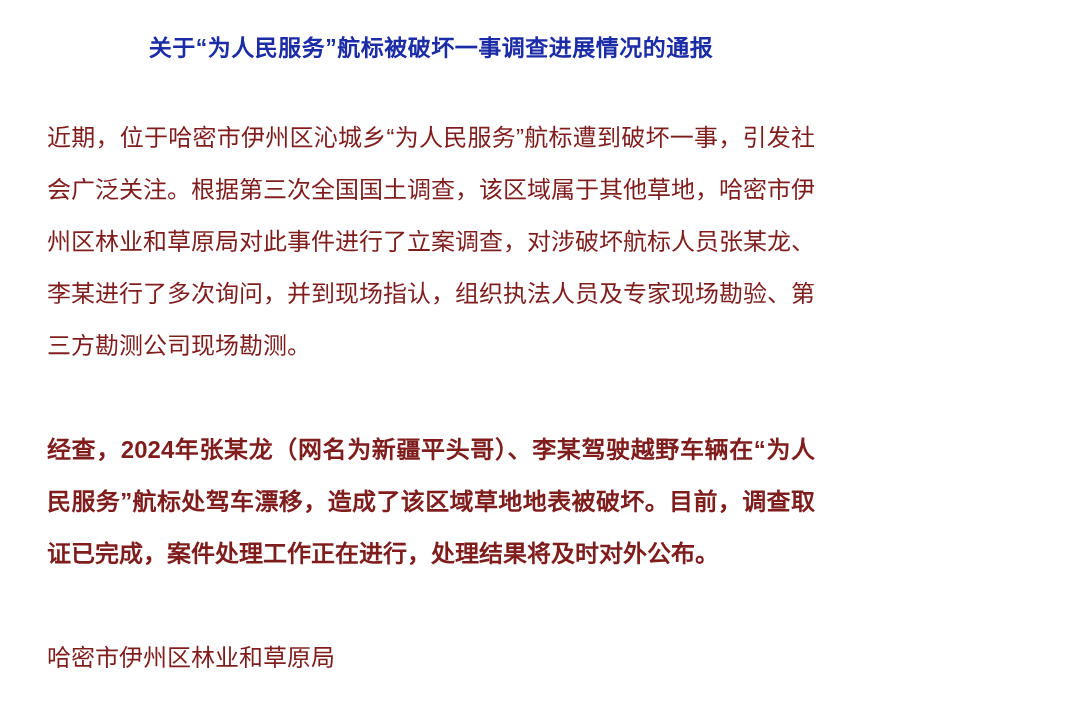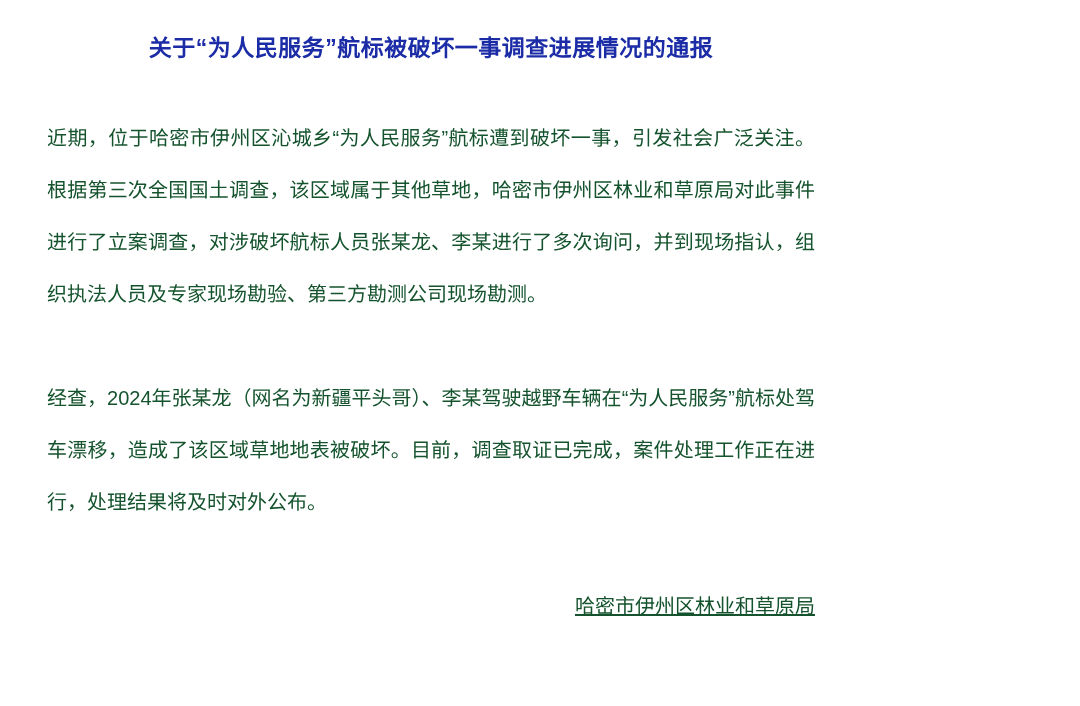--- a/index.html
+++ b/index.html
@@ -20,35 +20,34 @@
   .notice-title {
     margin: 0;
     text-align: center;
     font-size: 23px;
     font-weight: 700;
     line-height: 28px;
     color: #1b2ca6;
     letter-spacing: 0.5px;
   }
   .body-text {
-    font-size: 20px;
+    font-size: 24px;
     line-height: 52px;
-    color: #14532d;
+    color: #7f1d1d;
   }
   .para {
     margin: 0;
     text-align: justify;
     text-justify: inter-ideograph;
   }
   .para-1 { margin-top: 50px; }
-  .para-2 { margin-top: 52px; }
+  .para-2 { margin-top: 52px; font-weight: bold; }
   .signature-block {
     margin-top: 52px;
-    text-align: right;
-    text-decoration: underline;
+    text-align: left;
   }
   .signature-line { margin: 0; }
 </style>
 </head>
 <body>
 
 <div class="page">
 
   <h1 class="notice-title">关于“为人民服务”航标被破坏一事调查进展情况的通报</h1>
 

